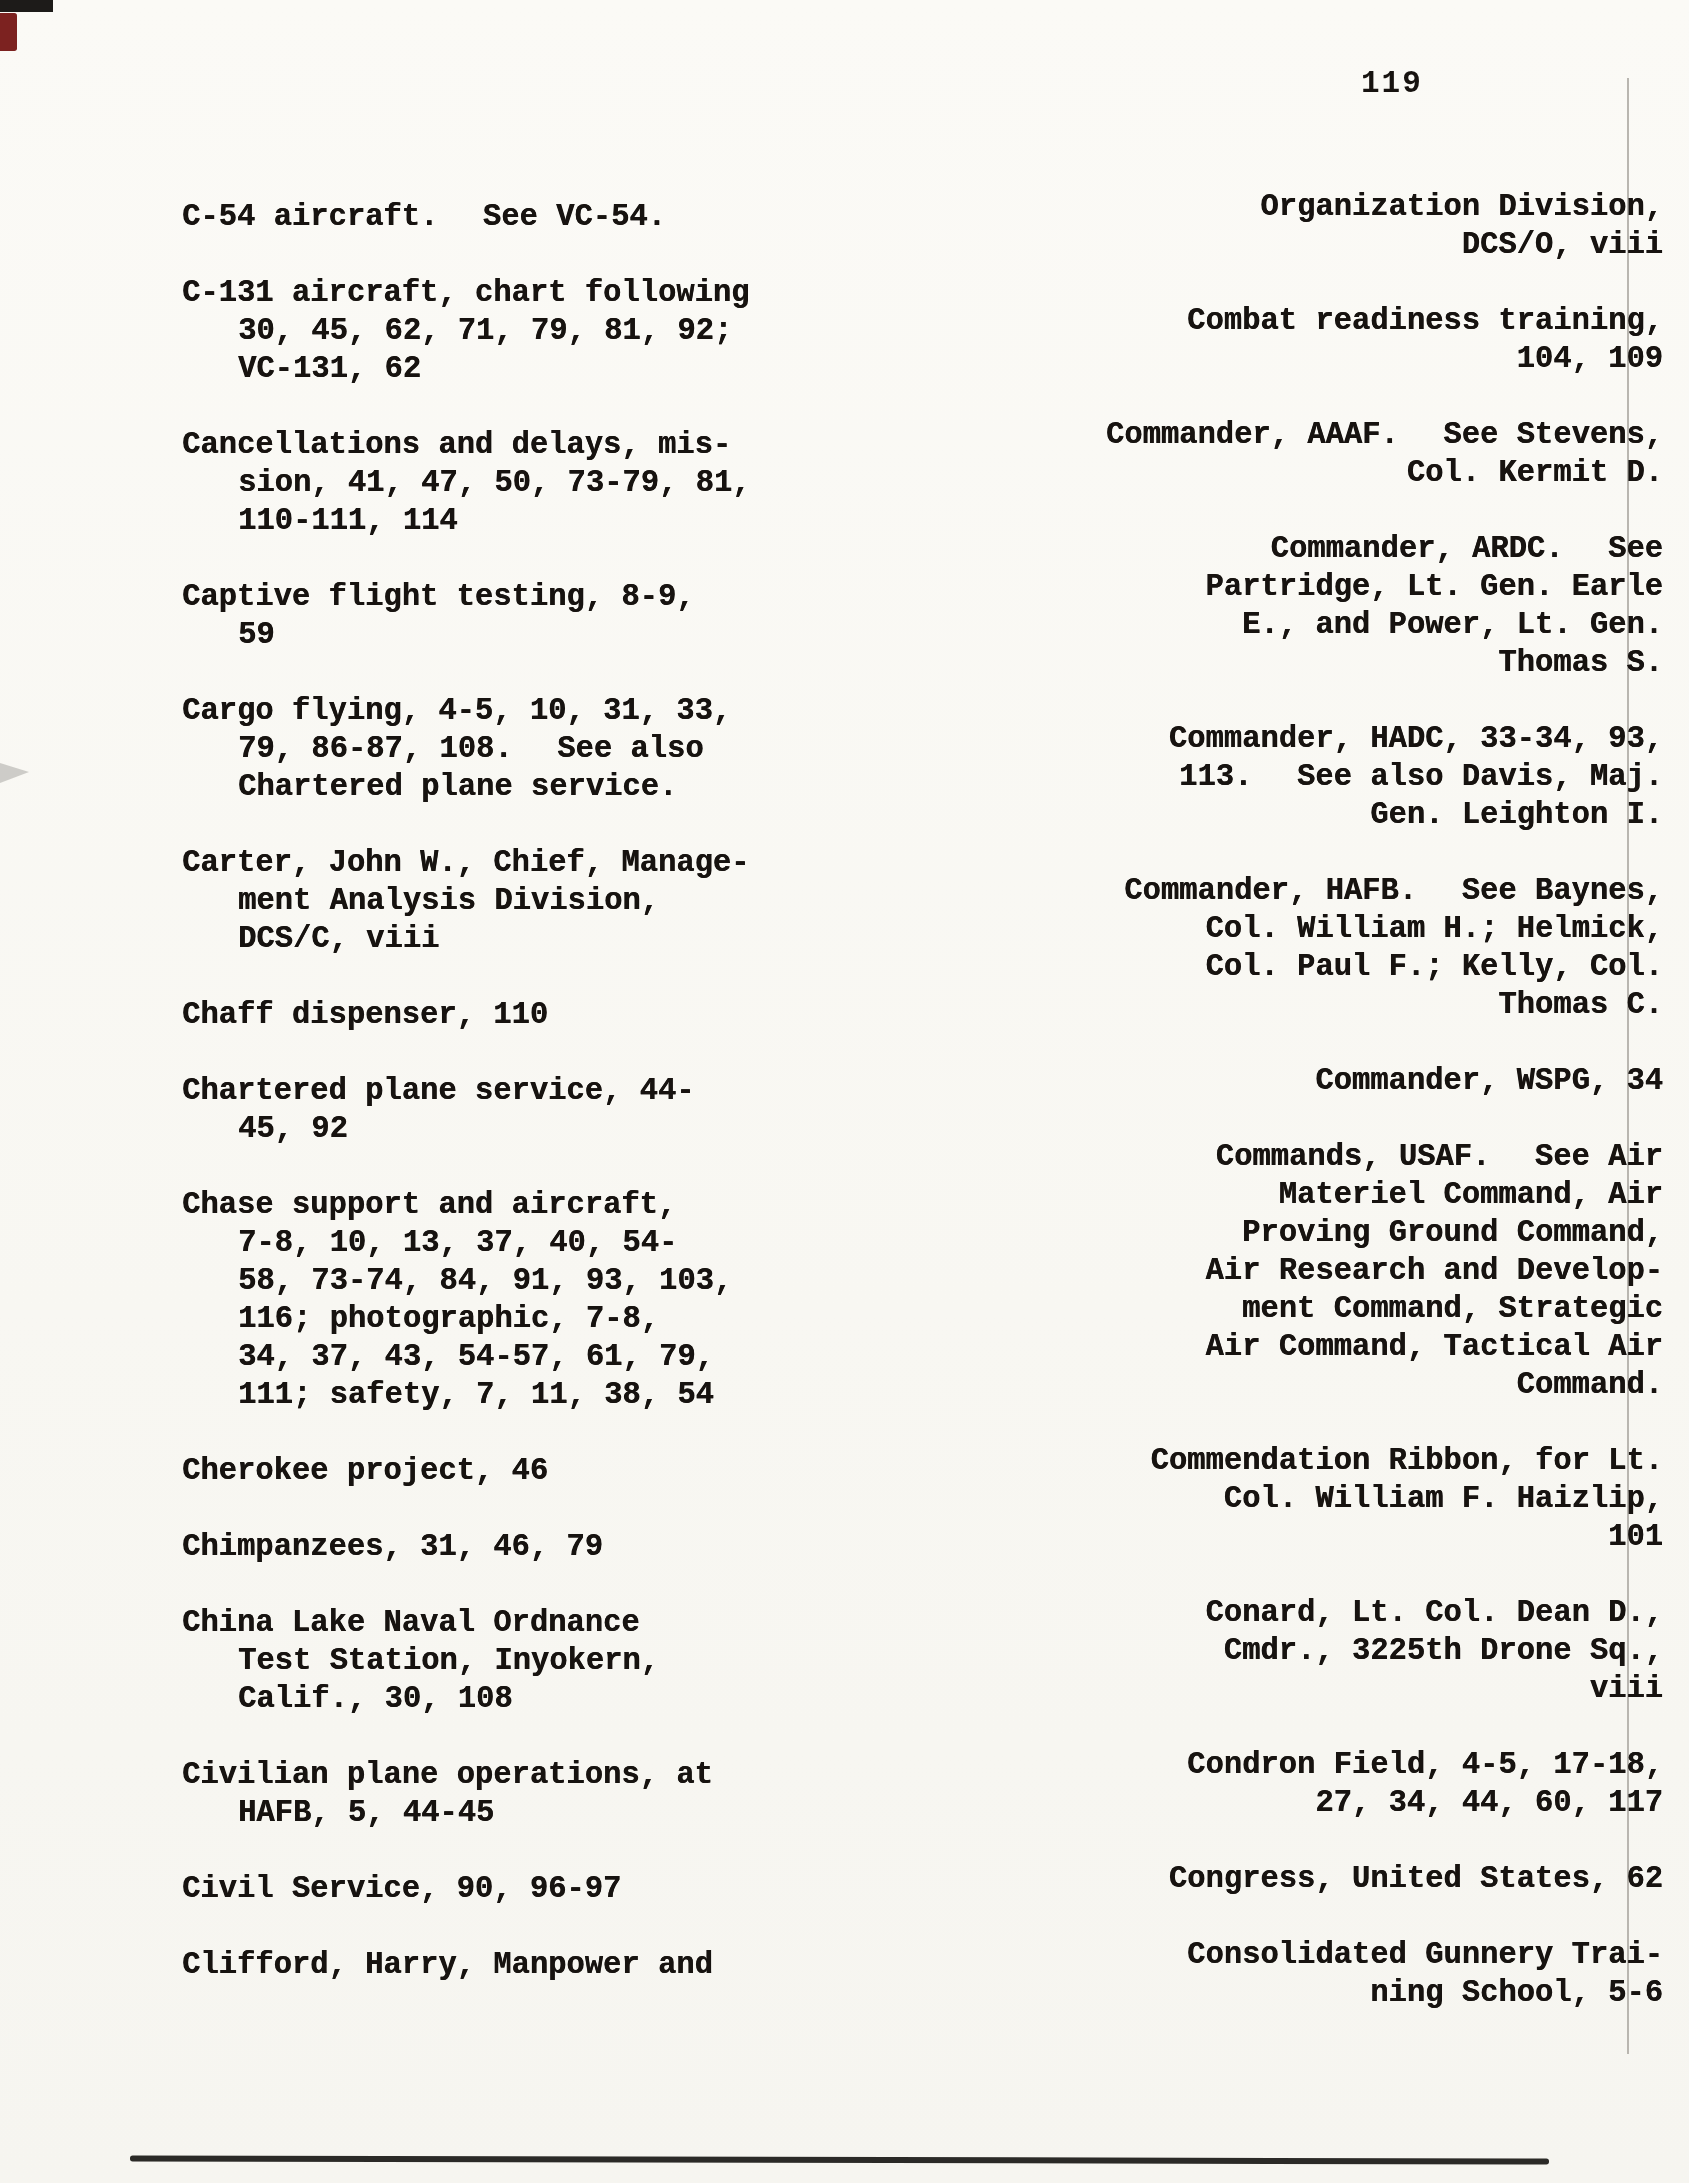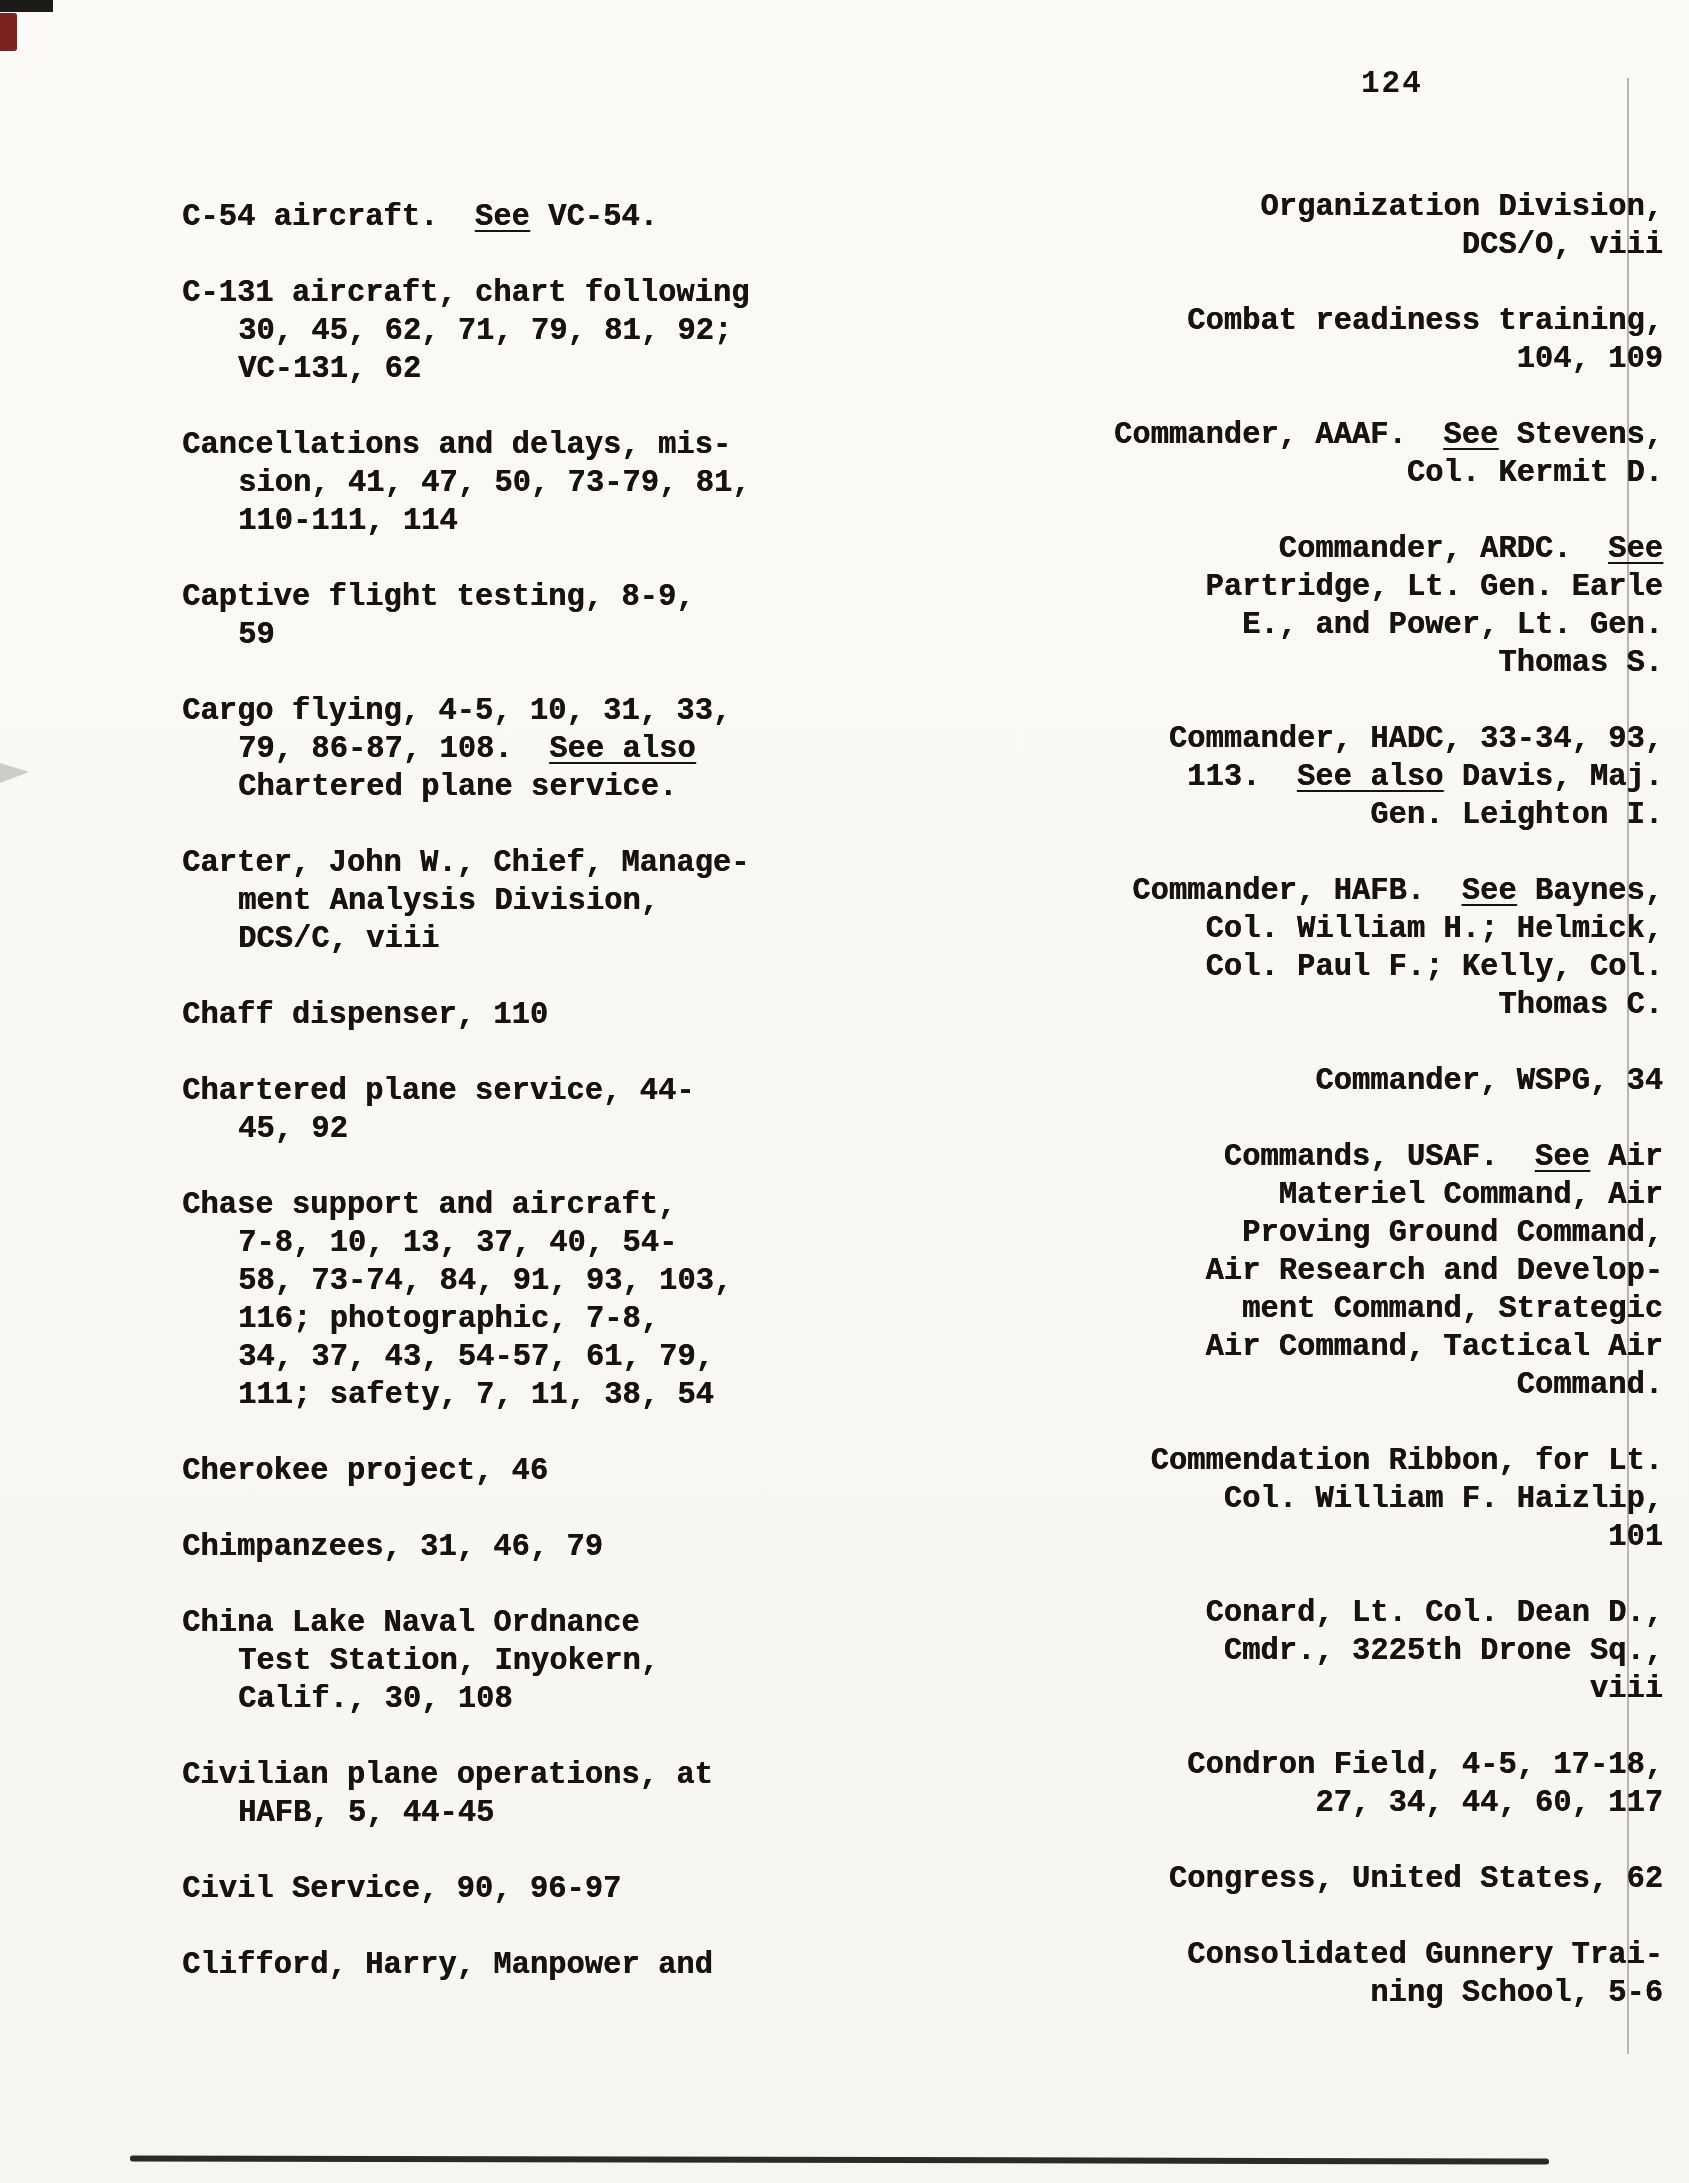--- a/index.html
+++ b/index.html
@@ -29,23 +29,23 @@
     font-size: 30.5px;
     line-height: 38px;
     white-space: pre;
     text-shadow: 0.4px 0 0 currentColor;
   }
   .col-left  { left: 182px;  top: 198px; width: 743px; }
   .col-right { left: 927px; top: 188px; width: 736px; text-align: right; }
   .entry { margin-bottom: 38px; }
   .line.indent { padding-left: 56px; }
   .u {
-    text-decoration: underline;
     text-decoration-thickness: 2.3px;
     text-underline-offset: 5.3px;
+    margin-left: 8px;
   }
   
   .mark-top-black {
     position: absolute; left: 0; top: 0;
     width: 53px; height: 12px; background: #1d1b19;
   }
   .mark-top-red {
     position: absolute; left: 0; top: 13.3px;
     width: 17px; height: 38px; background: #7c2220;
     border-radius: 0 2.7px 2.7px 0;
@@ -71,20 +71,20 @@
 <body>
 
 <div class="page">
 
   <div class="mark-top-black"></div>
   <div class="mark-top-red"></div>
   <div class="smudge-left"></div>
   <div class="scan-line-right"></div>
   <div class="scan-line-bottom"></div>
 
-  <div class="page-number">124</div>
+  <div class="page-number">119</div>
 
   <div class="col col-left" id="col-left"><div class="entry"><div class="line"><span>C-54 aircraft.  </span><span class="u">See</span><span> VC-54.</span></div></div><div class="entry"><div class="line"><span>C-131 aircraft, chart following</span></div><div class="line indent"><span>30, 45, 62, 71, 79, 81, 92;</span></div><div class="line indent"><span>VC-131, 62</span></div></div><div class="entry"><div class="line"><span>Cancellations and delays, mis-</span></div><div class="line indent"><span>sion, 41, 47, 50, 73-79, 81,</span></div><div class="line indent"><span>110-111, 114</span></div></div><div class="entry"><div class="line"><span>Captive flight testing, 8-9,</span></div><div class="line indent"><span>59</span></div></div><div class="entry"><div class="line"><span>Cargo flying, 4-5, 10, 31, 33,</span></div><div class="line indent"><span>79, 86-87, 108.  </span><span class="u">See also</span></div><div class="line indent"><span>Chartered plane service.</span></div></div><div class="entry"><div class="line"><span>Carter, John W., Chief, Manage-</span></div><div class="line indent"><span>ment Analysis Division,</span></div><div class="line indent"><span>DCS/C, viii</span></div></div><div class="entry"><div class="line"><span>Chaff dispenser, 110</span></div></div><div class="entry"><div class="line"><span>Chartered plane service, 44-</span></div><div class="line indent"><span>45, 92</span></div></div><div class="entry"><div class="line"><span>Chase support and aircraft,</span></div><div class="line indent"><span>7-8, 10, 13, 37, 40, 54-</span></div><div class="line indent"><span>58, 73-74, 84, 91, 93, 103,</span></div><div class="line indent"><span>116; photographic, 7-8,</span></div><div class="line indent"><span>34, 37, 43, 54-57, 61, 79,</span></div><div class="line indent"><span>111; safety, 7, 11, 38, 54</span></div></div><div class="entry"><div class="line"><span>Cherokee project, 46</span></div></div><div class="entry"><div class="line"><span>Chimpanzees, 31, 46, 79</span></div></div><div class="entry"><div class="line"><span>China Lake Naval Ordnance</span></div><div class="line indent"><span>Test Station, Inyokern,</span></div><div class="line indent"><span>Calif., 30, 108</span></div></div><div class="entry"><div class="line"><span>Civilian plane operations, at</span></div><div class="line indent"><span>HAFB, 5, 44-45</span></div></div><div class="entry"><div class="line"><span>Civil Service, 90, 96-97</span></div></div><div class="entry"><div class="line"><span>Clifford, Harry, Manpower and</span></div></div></div>
 
   <div class="col col-right" id="col-right"><div class="entry"><div class="line indent"><span>Organization Division,</span></div><div class="line indent"><span>DCS/O, viii</span></div></div><div class="entry"><div class="line"><span>Combat readiness training,</span></div><div class="line indent"><span>104, 109</span></div></div><div class="entry"><div class="line"><span>Commander, AAAF.  </span><span class="u">See</span><span> Stevens,</span></div><div class="line indent"><span>Col. Kermit D.</span></div></div><div class="entry"><div class="line"><span>Commander, ARDC.  </span><span class="u">See</span></div><div class="line indent"><span>Partridge, Lt. Gen. Earle</span></div><div class="line indent"><span>E., and Power, Lt. Gen.</span></div><div class="line indent"><span>Thomas S.</span></div></div><div class="entry"><div class="line"><span>Commander, HADC, 33-34, 93,</span></div><div class="line indent"><span>113.  </span><span class="u">See also</span><span> Davis, Maj.</span></div><div class="line indent"><span>Gen. Leighton I.</span></div></div><div class="entry"><div class="line"><span>Commander, HAFB.  </span><span class="u">See</span><span> Baynes,</span></div><div class="line indent"><span>Col. William H.; Helmick,</span></div><div class="line indent"><span>Col. Paul F.; Kelly, Col.</span></div><div class="line indent"><span>Thomas C.</span></div></div><div class="entry"><div class="line"><span>Commander, WSPG, 34</span></div></div><div class="entry"><div class="line"><span>Commands, USAF.  </span><span class="u">See</span><span> Air</span></div><div class="line indent"><span>Materiel Command, Air</span></div><div class="line indent"><span>Proving Ground Command,</span></div><div class="line indent"><span>Air Research and Develop-</span></div><div class="line indent"><span>ment Command, Strategic</span></div><div class="line indent"><span>Air Command, Tactical Air</span></div><div class="line indent"><span>Command.</span></div></div><div class="entry"><div class="line"><span>Commendation Ribbon, for Lt.</span></div><div class="line indent"><span>Col. William F. Haizlip,</span></div><div class="line indent"><span>101</span></div></div><div class="entry"><div class="line"><span>Conard, Lt. Col. Dean D.,</span></div><div class="line indent"><span>Cmdr., 3225th Drone Sq.,</span></div><div class="line indent"><span>viii</span></div></div><div class="entry"><div class="line"><span>Condron Field, 4-5, 17-18,</span></div><div class="line indent"><span>27, 34, 44, 60, 117</span></div></div><div class="entry"><div class="line"><span>Congress, United States, 62</span></div></div><div class="entry"><div class="line"><span>Consolidated Gunnery Trai-</span></div><div class="line indent"><span>ning School, 5-6</span></div></div></div>
 
 </div>
 
 
 </body></html>

